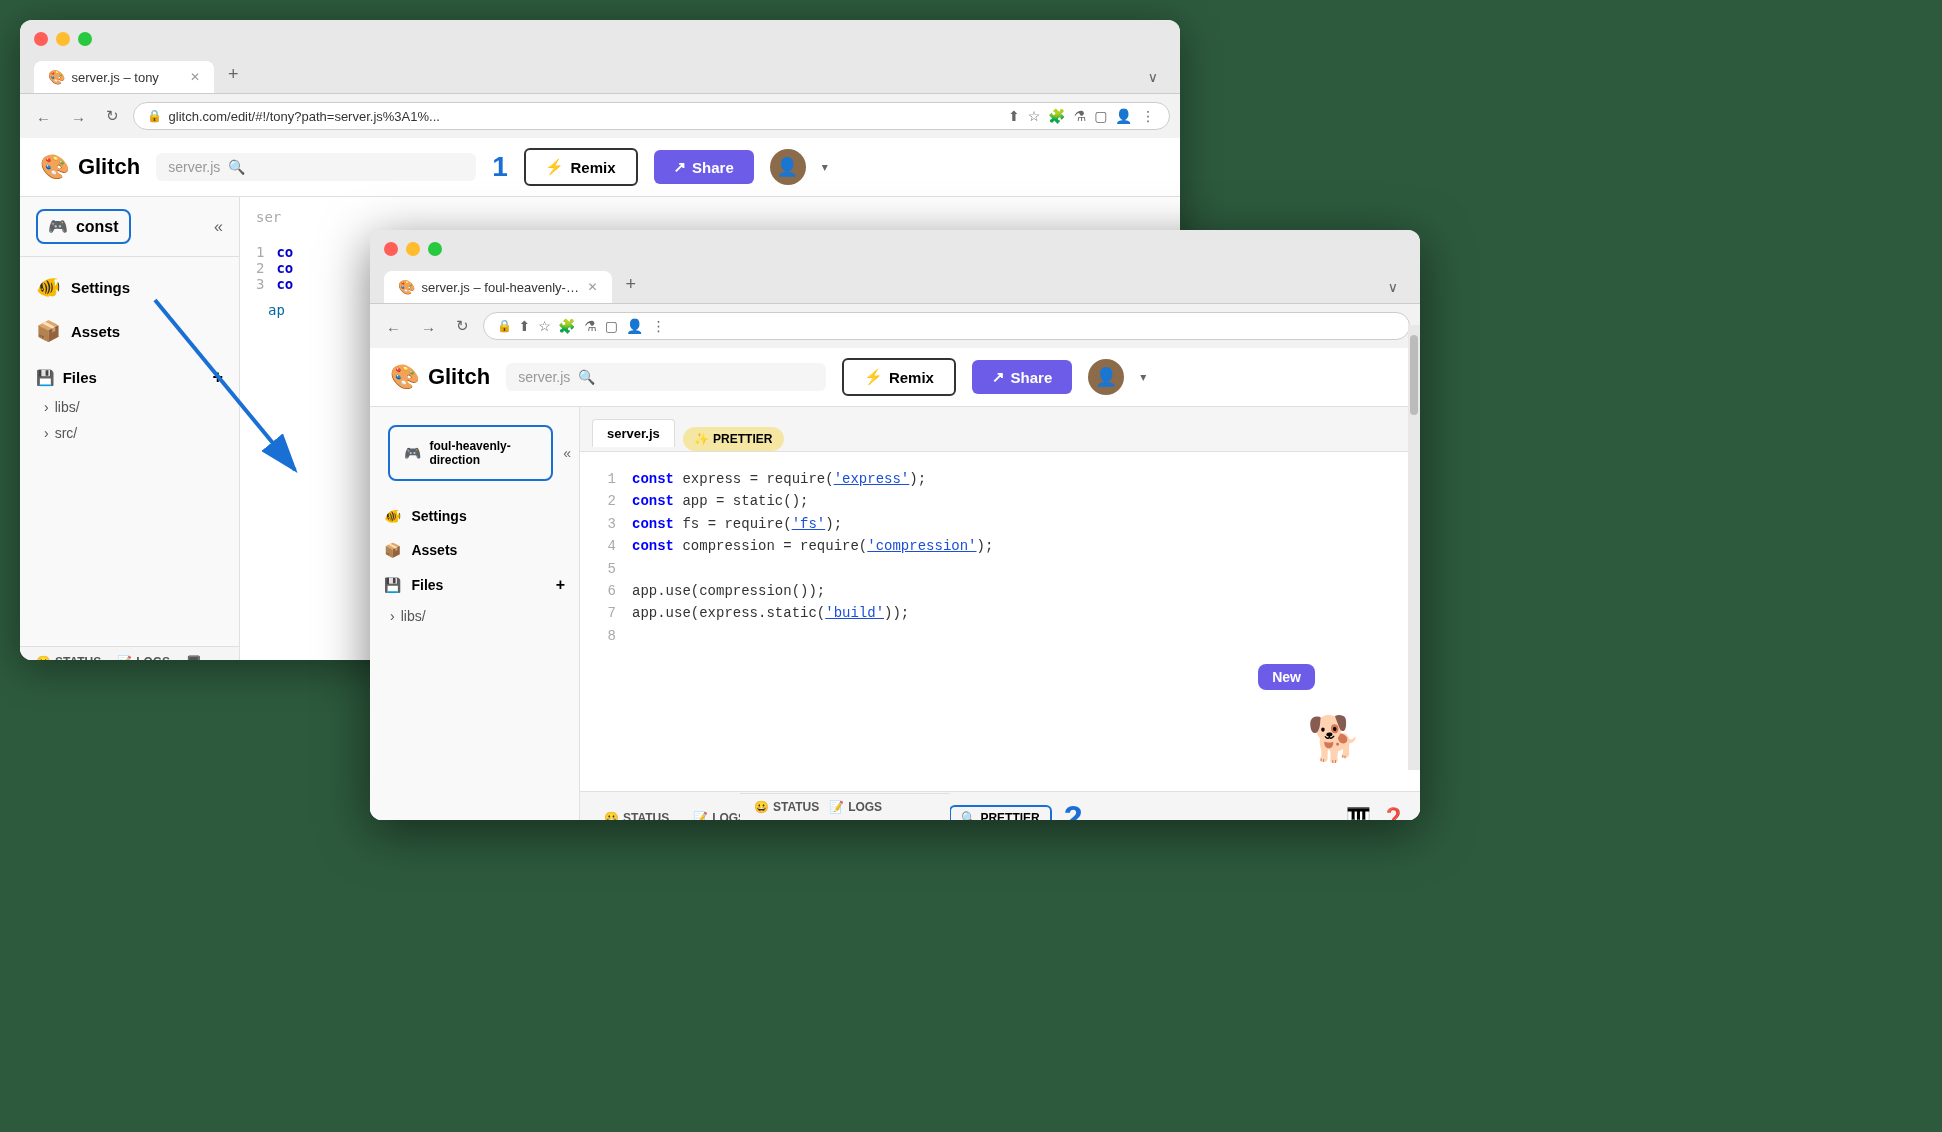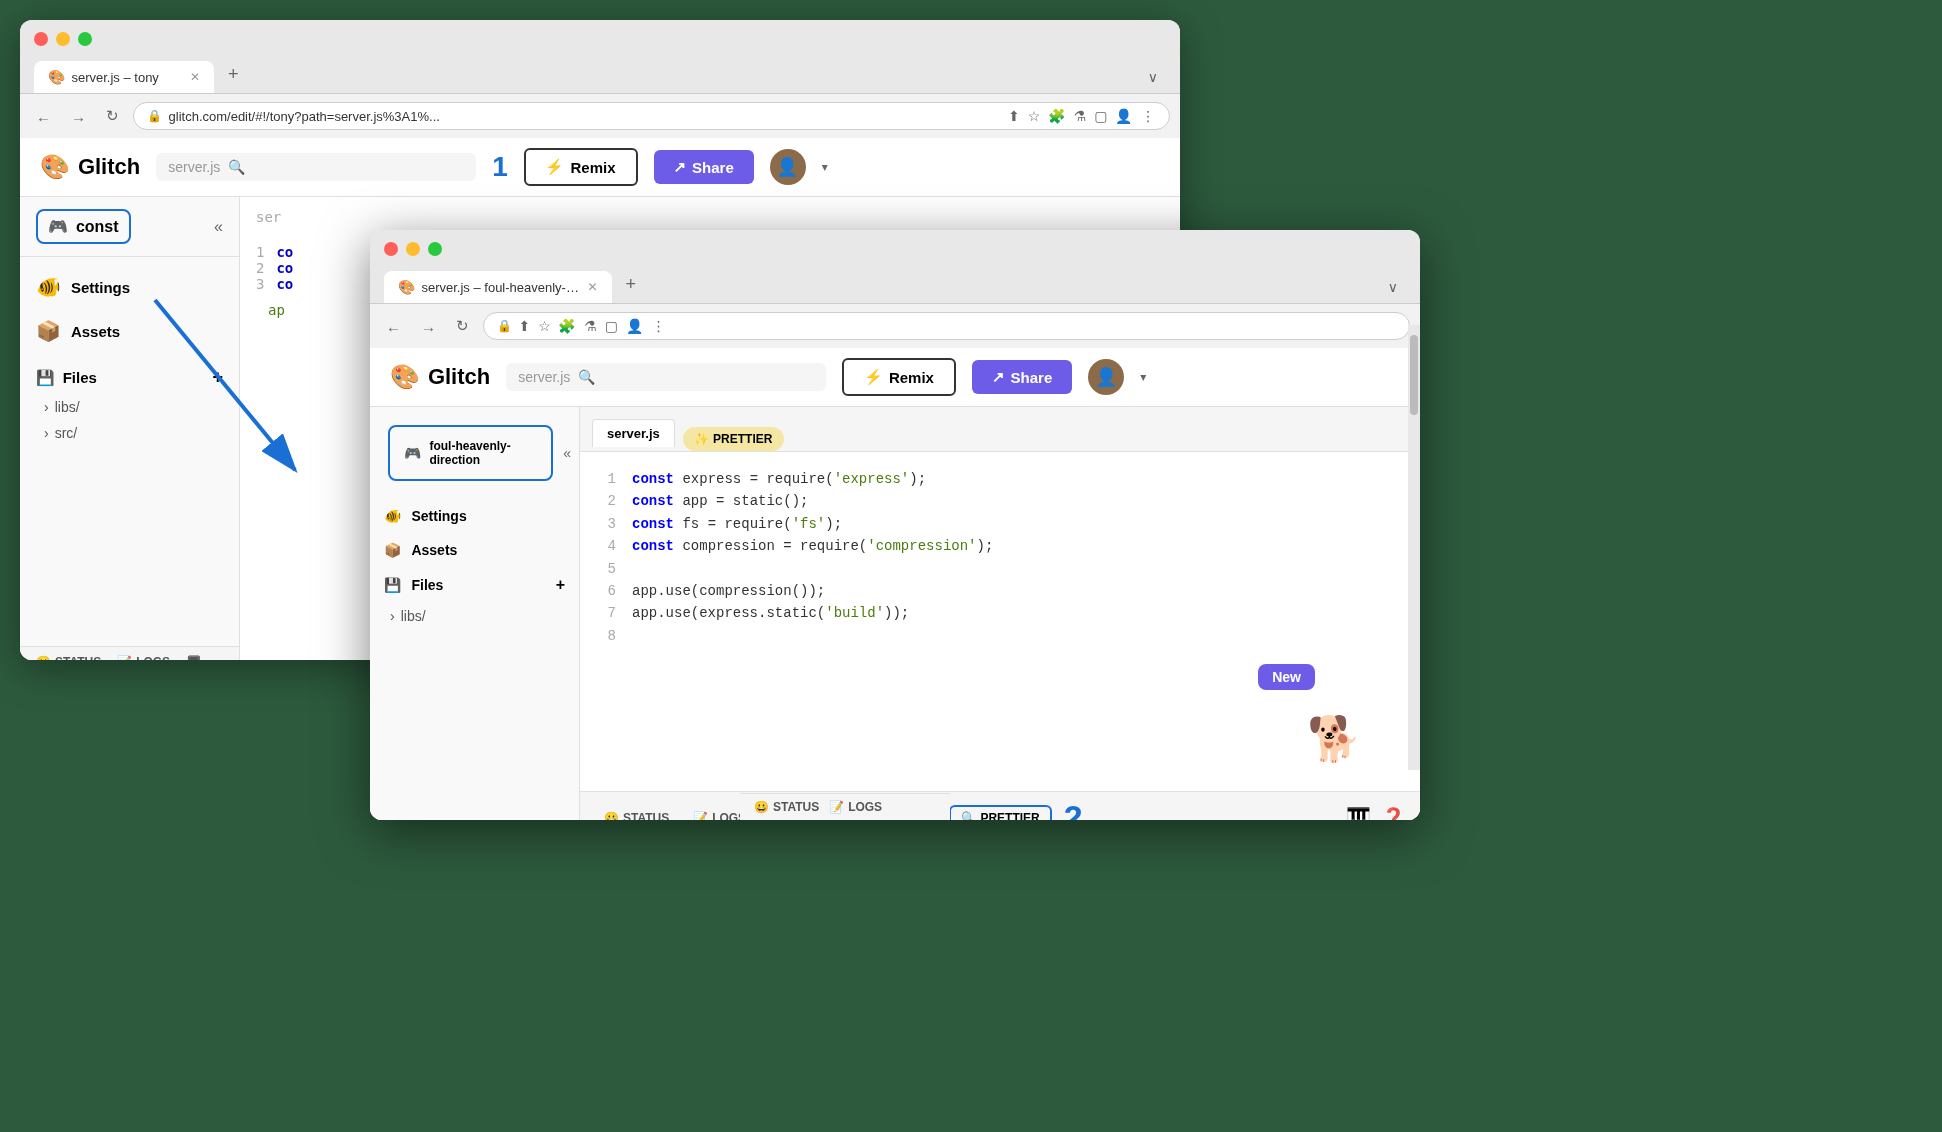--- a/index.html
+++ b/index.html
@@ -346,21 +346,21 @@
       line-height: 1.6;
       overflow: hidden;
     }
 
     .code-line {
       display: flex;
       gap: 16px;
     }
     .line-num { color: #aaa; min-width: 20px; text-align: right; user-select: none; }
     .kw { color: #0000ff; font-weight: 600; }
-    .str { color: #4d7c0f; }
+    .str { color: #1d4ed8; text-decoration: underline; }
     .plain { color: #333; }
 
     .status-bar-front {
       display: flex;
       align-items: center;
       gap: 4px;
       padding: 6px 14px;
       border-top: 1px solid #e0e0e0;
       background: #f5f5f5;
     }
@@ -519,21 +519,21 @@
             <span style="color:#aaa;">2</span> 
             <span style="color:#00c;font-weight:600;">co</span>
           </div>
         <div style="display:flex;gap:12px;">
             <span style="color:#aaa;">3</span> 
             <span style="color:#00c;font-weight:600;">co</span>
           </div>
         <div style="height:10px;"></div>
         <div style="display:flex;gap:12px;">
             <span style="color:#aaa;"></span> 
-            <span style="color:#4d7c0f;">ap</span>
+            <span style="color:#0369a1;">ap</span>
           </div>
       </div>
     </div>
   </div>
 </div>
 
 <svg class="blue-arrow" style="position:absolute;top:270px;left:15px;width:340px;height:240px;pointer-events:none;">
   <defs>
     <marker id="arrowhead" markerWidth="10" markerHeight="7" refX="9" refY="3.5" orient="auto">
       <polygon points="0 0, 10 3.5, 0 7" fill="#1a6fd4"></polygon>

